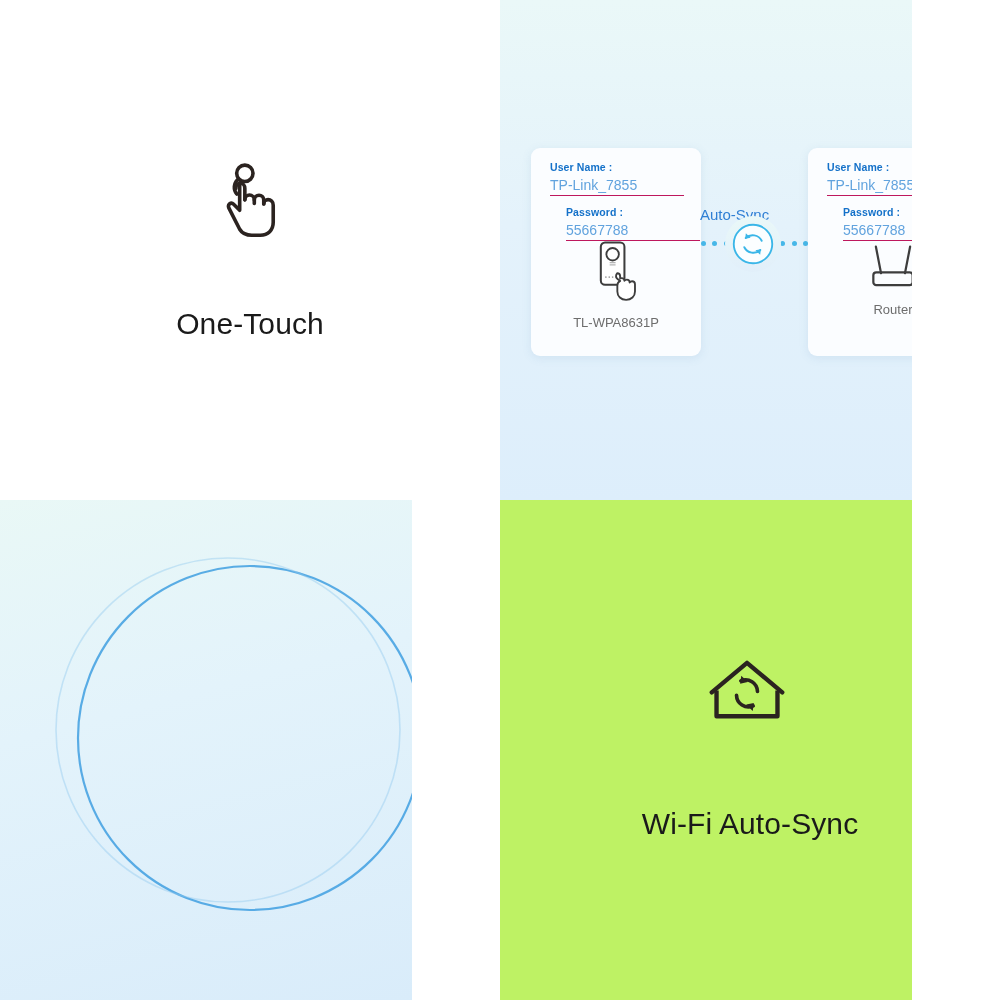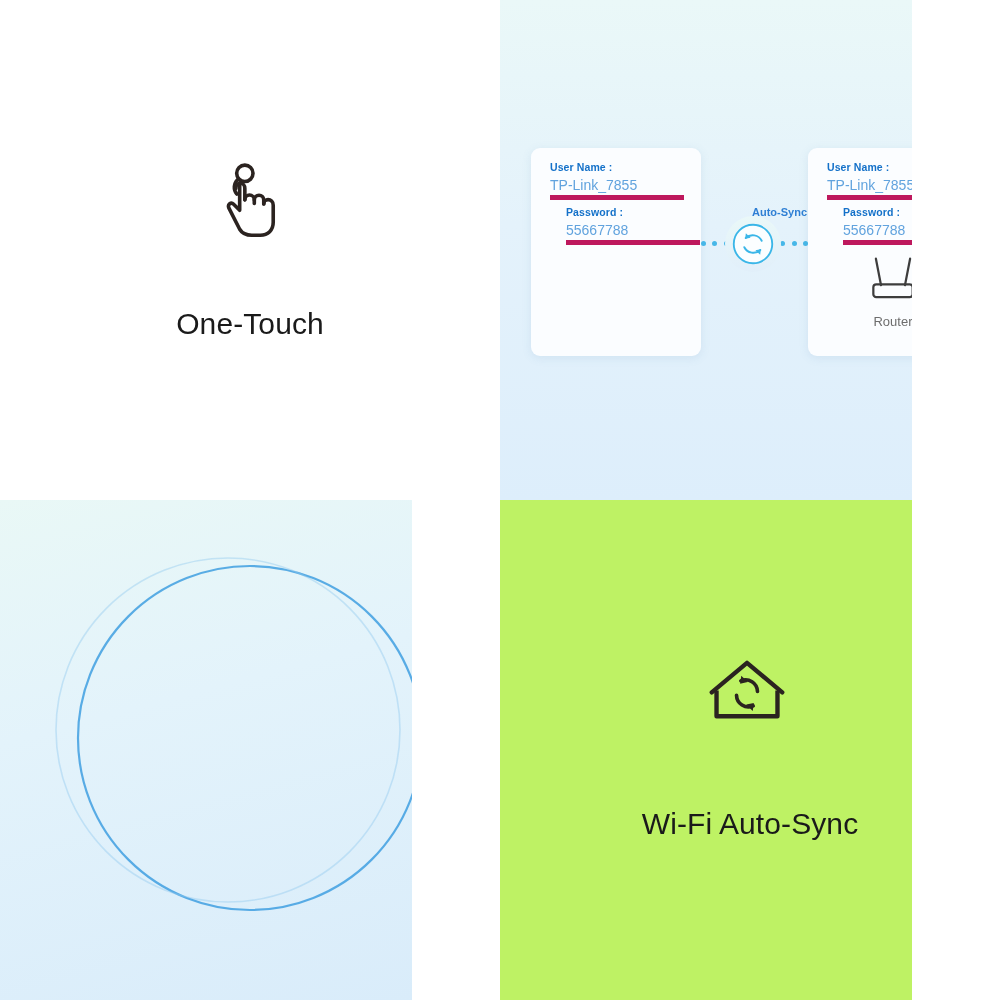--- a/index.html
+++ b/index.html
@@ -18,33 +18,33 @@
   .feature .ftitle{margin-top:28px;text-align:center;color:#1a1a1a;font-size:30px;line-height:1.28;
                    font-weight:400;letter-spacing:.1px;}
 
   
   .card{position:absolute;background:#fbfdff;border-radius:9px;
         box-shadow:0 2px 10px rgba(90,140,180,.13);}
   .card.left{left:31px;top:148px;width:170px;height:208px;}
   .card.right{left:308px;top:148px;width:170px;height:208px;}
   .fld{position:absolute;left:19px;width:134px;}
   .fld .lbl{font-size:10.5px;font-weight:700;color:#1471c9;letter-spacing:.1px;}
-  .fld .val{font-size:14px;color:#61a3de;border-bottom:5px solid #be185d;padding:2px 0 2px 0;margin-top:2px;}
+  .fld .val{font-size:14px;color:#61a3de;border-bottom:1px solid #be185d;padding:2px 0 2px 0;margin-top:2px;}
   .fld.f1{top:13px;}
   .fld.f2{top:58px;margin-left:16px;}
-  .devwrap{position:absolute;left:0;right:0;top:103px;display:flex;flex-direction:column;align-items:center;}
+  .devwrap{position:absolute;left:0;right:0;top:91px;display:flex;flex-direction:column;align-items:center;}
   .devwrap .dname{margin-top:6px;font-size:13px;color:#6d6d6d;}
 
   .dots{position:absolute;left:201px;top:240px;width:107px;height:7px;display:flex;align-items:center;
         justify-content:space-between;}
   .dots i{display:block;width:5px;height:5px;border-radius:50%;background:#46b7e8;}
   .sync-badge{position:absolute;left:225px;top:216px;width:56px;height:56px;display:flex;align-items:center;
               justify-content:center;background:linear-gradient(180deg,#eaf8f8,#e1effa);border-radius:50%;}
-  .sync-label{position:absolute;left:200px;top:206px;width:107px;text-align:right;font-size:11px;
-              font-weight:700;color:#2f7fd4;}
+  .sync-label{position:absolute;left:200px;top:206px;width:107px;text-align:left;font-size:15px;
+              font-weight:400;color:#2f7fd4;}
 
   
   .ring{position:absolute;left:0;top:0;width:500px;height:500px;}
 </style>
 </head>
 <body>
 
 <div class="grid">
 
   <div class="panel p-tl">
@@ -71,20 +71,46 @@
   <div class="panel p-tr">
 
     <div class="card left">
       <div class="fld f1">
         <div class="lbl">User Name :</div>
         <div class="val">TP-Link_7855</div>
       </div>
       <div class="fld f2">
         <div class="lbl">Password :</div>
         <div class="val">55667788</div>
+      </div>
+      <div class="devwrap">
+        <span>
+          <svg viewBox="0 0 64 78" width="54" height="66">
+            <rect x="14" y="4" width="28" height="50" rx="5" fill="#fff" stroke="#3d3d3d" stroke-width="2.4"></rect>
+            <circle cx="28" cy="18" r="7.4" fill="none" stroke="#3d3d3d" stroke-width="2.2"></circle>
+            <path d="M24.5 28 h7 M24.5 30.6 h7" stroke="#9a9a9a" stroke-width="1.1"></path>
+            <g fill="#9a9a9a">
+              <circle cx="20" cy="45" r="1"></circle>
+                <circle cx="24" cy="45" r="1"></circle>
+                <circle cx="28" cy="45" r="1"></circle>
+              <circle cx="32" cy="45" r="1"></circle>
+                <circle cx="36" cy="45" r="1"></circle>
+            </g>
+            <g fill="#fff" stroke="#3d3d3d" stroke-width="2.2" stroke-linejoin="round" stroke-linecap="round">
+              <path d="M33.5 40.5 C31.5 42.5 31.5 45.5 33.8 47.2 L37 49.6
+                       C35 50.6 33.6 52.6 33.6 55 L33.6 62 C33.6 68 38 72 44 72
+                       C50 72 54.5 68 54.5 62 L54.5 53.5
+                       C54.5 51.5 52.9 50 51 50 C49.8 50 48.8 50.6 48.2 51.5
+                       C48.2 49.4 46.7 48 44.8 48 C43.6 48 42.6 48.6 42 49.4
+                       C41.9 47.5 40.5 46.2 38.7 46.2 C38 46.2 37.4 46.4 36.9 46.7
+                       L36.9 44 C36.9 42 35.4 40.5 33.5 40.5 Z"></path>
+            </g>
+          </svg>
+        </span>
+        <div class="dname">TL-WPA8631P</div>
       </div>
     </div>
 
     <div class="sync-label">Auto-Sync</div>
     <div class="dots">
       <i></i>
         <i></i>
         <i></i>
         <i></i>
         <i></i>

